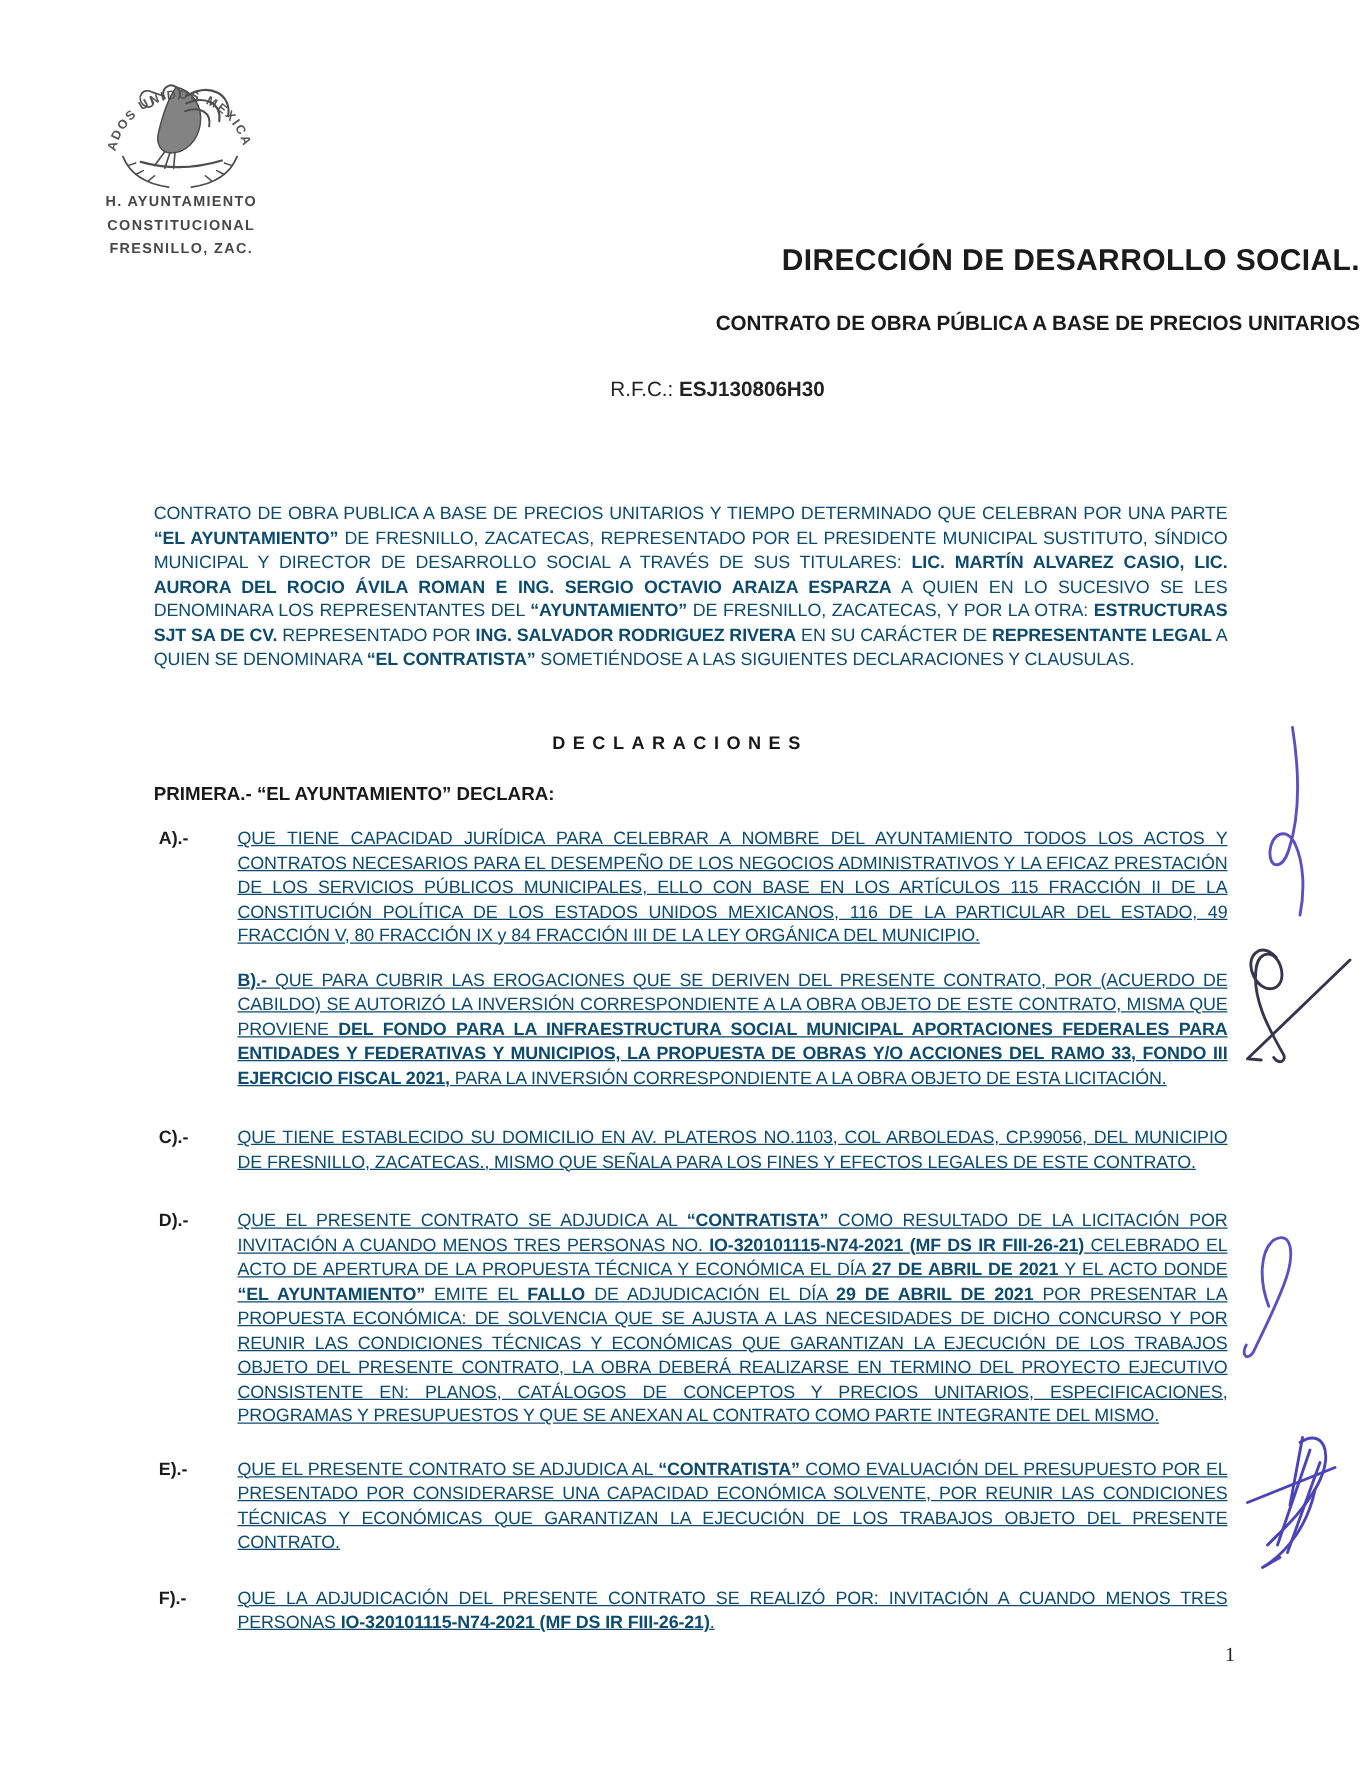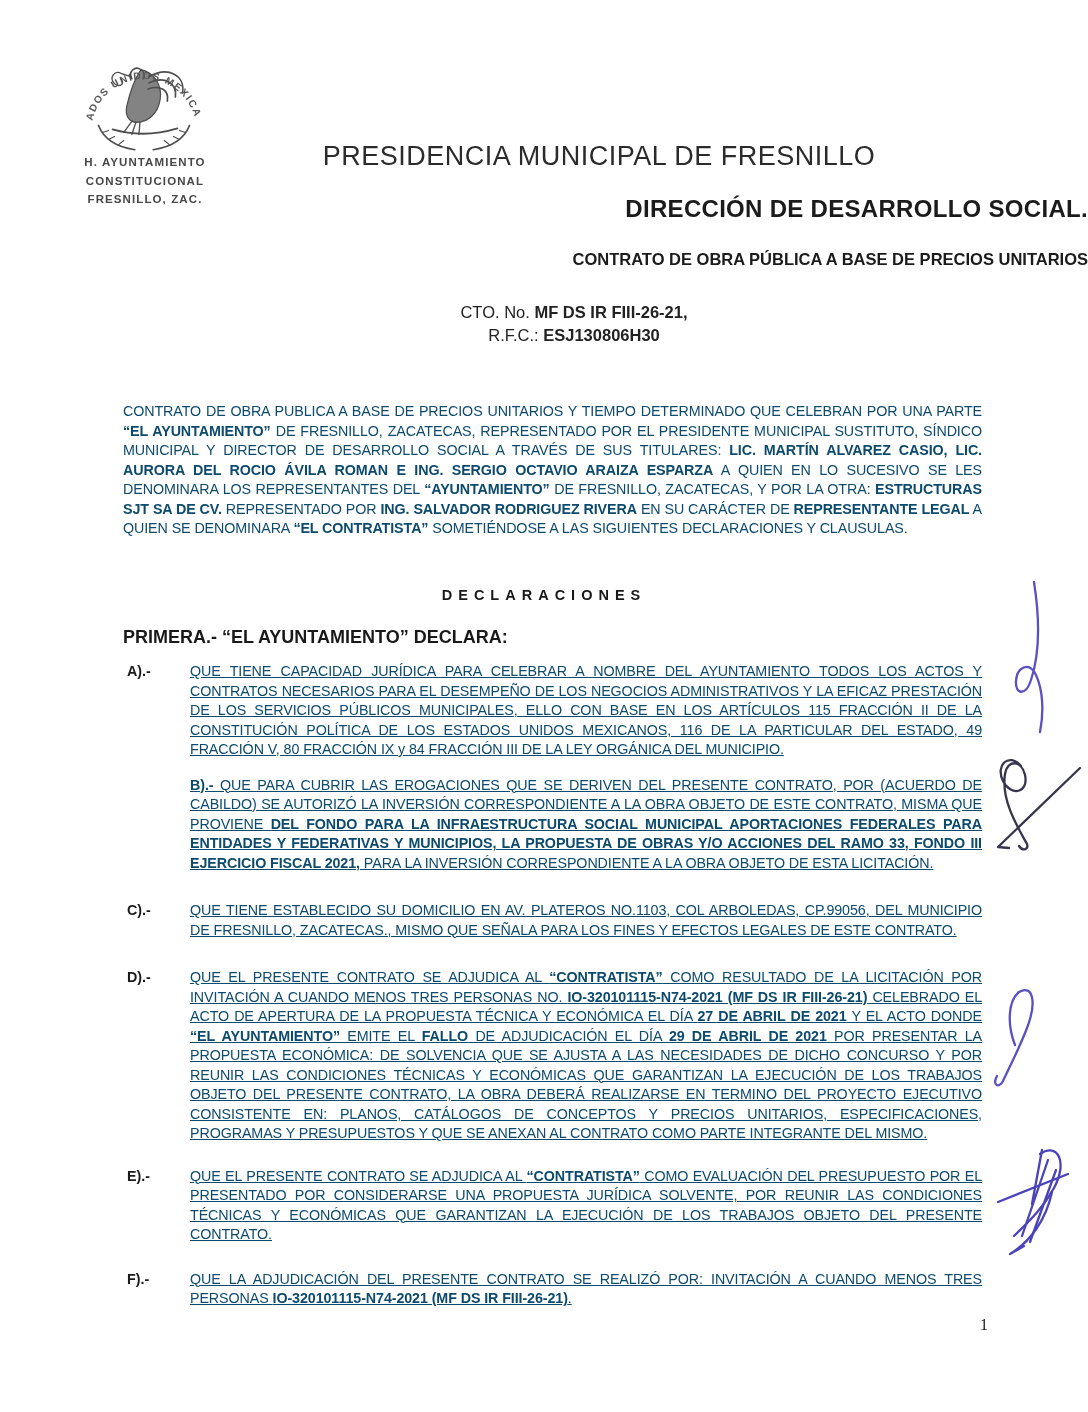--- a/index.html
+++ b/index.html
@@ -21,21 +21,21 @@
         font-size:16.5px;font-weight:bold;color:#1b1b1b;}
   .cto-block{position:absolute;left:60px;right:0;top:301px;text-align:center;
         font-size:16.5px;line-height:22.5px;color:#222;}
 
   
   .body-text{font-size:14.3px;line-height:19.5px;text-align:justify;color:#0c4a6e;letter-spacing:-.1px;}
   .intro{position:absolute;left:123px;right:106px;top:402px;}
 
   .decl-heading{position:absolute;left:0;right:0;top:587px;text-align:center;
         font-size:14.5px;font-weight:bold;letter-spacing:6px;color:#191919;}
-  .primera{position:absolute;left:123px;top:627px;font-size:18px;font-weight:bold;color:#191919;}
+  .primera{position:absolute;left:123px;top:627px;font-size:15px;font-weight:bold;color:#191919;}
 
   .items{position:absolute;left:127px;right:106px;top:662px;}
   .item{display:flex;}
   .item-label{width:63px;flex:none;font-weight:bold;font-size:14.3px;line-height:19.5px;color:#1b1b1b;}
   .item-body{flex:1;text-decoration:underline;}
   .item-a{margin-bottom:16px;}
   .item-b{margin-bottom:28px;}
   .item-c{margin-bottom:28px;}
   .item-d{margin-bottom:23px;}
   .item-e{margin-bottom:25px;}
@@ -76,26 +76,24 @@
       <path d="M34 95 l6 -2 M40 102 l6 -3 M50 107 l5 -4 M116 95 l-6 -2 M110 102 l-6 -3 M100 107 l-5 -4" stroke-width="1.2"></path>
     </g>
   </svg>
 
   <div class="seal-caption">
     <div>H. AYUNTAMIENTO</div>
     <div>CONSTITUCIONAL</div>
     <div>FRESNILLO, ZAC.</div>
   </div>
 
-  <div class="doc-title">PRESIDENCIA MUNICIPAL DE FRESNILLO</div>
   <div class="doc-subtitle">DIRECCIÓN DE DESARROLLO SOCIAL.</div>
   <div class="contract-heading">CONTRATO DE OBRA PÚBLICA A BASE DE PRECIOS UNITARIOS</div>
 
   <div class="cto-block">
-    <div><span>CTO. No. </span><span class="b">MF DS IR FIII-26-21,</span></div>
     <div><span>R.F.C.: </span><span class="b">ESJ130806H30</span></div>
   </div>
 
   <div class="intro body-text"><span>CONTRATO DE OBRA PUBLICA A BASE DE PRECIOS UNITARIOS Y TIEMPO DETERMINADO QUE CELEBRAN POR UNA PARTE </span><span class="b">“EL AYUNTAMIENTO”</span><span> DE FRESNILLO, ZACATECAS, REPRESENTADO POR EL PRESIDENTE MUNICIPAL SUSTITUTO, SÍNDICO MUNICIPAL Y DIRECTOR DE DESARROLLO SOCIAL A TRAVÉS DE SUS TITULARES: </span><span class="b">LIC. MARTÍN ALVAREZ CASIO, LIC. AURORA DEL ROCIO ÁVILA ROMAN E ING. SERGIO OCTAVIO ARAIZA ESPARZA</span><span> A QUIEN EN LO SUCESIVO SE LES DENOMINARA LOS REPRESENTANTES DEL </span><span class="b">“AYUNTAMIENTO”</span><span> DE FRESNILLO, ZACATECAS, Y POR LA OTRA: </span><span class="b">ESTRUCTURAS SJT SA DE CV.</span><span> REPRESENTADO POR </span><span class="b">ING. SALVADOR RODRIGUEZ RIVERA</span><span> EN SU CARÁCTER DE </span><span class="b">REPRESENTANTE LEGAL</span><span> A QUIEN SE DENOMINARA </span><span class="b">“EL CONTRATISTA”</span><span> SOMETIÉNDOSE A LAS SIGUIENTES DECLARACIONES Y CLAUSULAS.</span></div>
 
   <div class="decl-heading">DECLARACIONES</div>
   <div class="primera">PRIMERA.- “EL AYUNTAMIENTO” DECLARA:</div>
 
   <div class="items">
     <div class="item item-a">
@@ -109,21 +107,21 @@
     <div class="item item-c">
       <div class="item-label">C).-</div>
       <div class="item-body body-text"><span>QUE TIENE ESTABLECIDO SU DOMICILIO EN AV. PLATEROS NO.1103, COL ARBOLEDAS, CP.99056, DEL MUNICIPIO DE FRESNILLO, ZACATECAS., MISMO QUE SEÑALA PARA LOS FINES Y EFECTOS LEGALES DE ESTE CONTRATO.</span></div>
     </div>
     <div class="item item-d">
       <div class="item-label">D).-</div>
       <div class="item-body body-text"><span>QUE EL PRESENTE CONTRATO SE ADJUDICA AL </span><span class="b">“CONTRATISTA”</span><span> COMO RESULTADO DE LA LICITACIÓN POR INVITACIÓN A CUANDO MENOS TRES PERSONAS NO. </span><span class="b">IO-320101115-N74-2021 (MF DS IR FIII-26-21)</span><span> CELEBRADO EL ACTO DE APERTURA DE LA PROPUESTA TÉCNICA Y ECONÓMICA EL DÍA </span><span class="b">27 DE ABRIL DE 2021</span><span> Y EL ACTO DONDE </span><span class="b">“EL AYUNTAMIENTO”</span><span> EMITE EL </span><span class="b">FALLO</span><span> DE ADJUDICACIÓN EL DÍA </span><span class="b">29 DE ABRIL DE 2021</span><span> POR PRESENTAR LA PROPUESTA ECONÓMICA: DE SOLVENCIA QUE SE AJUSTA A LAS NECESIDADES DE DICHO CONCURSO Y POR REUNIR LAS CONDICIONES TÉCNICAS Y ECONÓMICAS QUE GARANTIZAN LA EJECUCIÓN DE LOS TRABAJOS OBJETO DEL PRESENTE CONTRATO, LA OBRA DEBERÁ REALIZARSE EN TERMINO DEL PROYECTO EJECUTIVO CONSISTENTE EN: PLANOS, CATÁLOGOS DE CONCEPTOS Y PRECIOS UNITARIOS, ESPECIFICACIONES, PROGRAMAS Y PRESUPUESTOS Y QUE SE ANEXAN AL CONTRATO COMO PARTE INTEGRANTE DEL MISMO.</span></div>
     </div>
     <div class="item item-e">
       <div class="item-label">E).-</div>
-      <div class="item-body body-text"><span>QUE EL PRESENTE CONTRATO SE ADJUDICA AL </span><span class="b">“CONTRATISTA”</span><span> COMO EVALUACIÓN DEL PRESUPUESTO POR EL PRESENTADO POR CONSIDERARSE UNA PROPUESTA JURÍDICA SOLVENTE, POR REUNIR LAS CONDICIONES TÉCNICAS Y ECONÓMICAS QUE GARANTIZAN LA EJECUCIÓN DE LOS TRABAJOS OBJETO DEL PRESENTE CONTRATO.</span></div>
+      <div class="item-body body-text"><span>QUE EL PRESENTE CONTRATO SE ADJUDICA AL </span><span class="b">“CONTRATISTA”</span><span> COMO EVALUACIÓN DEL PRESUPUESTO POR EL PRESENTADO POR CONSIDERARSE UNA CAPACIDAD ECONÓMICA SOLVENTE, POR REUNIR LAS CONDICIONES TÉCNICAS Y ECONÓMICAS QUE GARANTIZAN LA EJECUCIÓN DE LOS TRABAJOS OBJETO DEL PRESENTE CONTRATO.</span></div>
     </div>
     <div class="item item-f">
       <div class="item-label">F).-</div>
       <div class="item-body body-text"><span>QUE LA ADJUDICACIÓN DEL PRESENTE CONTRATO SE REALIZÓ POR: INVITACIÓN A CUANDO MENOS TRES PERSONAS </span><span class="b">IO-320101115-N74-2021 (MF DS IR FIII-26-21)</span><span>.</span></div>
     </div>
   </div>
 
   <svg class="sig sig1" viewBox="0 0 70 160">
     <g stroke="#5a50c0">
       <path d="M36 6 C41 38 43 74 33 104 C28 120 17 119 18 105 C19 91 31 85 38 99 C45 114 46 136 42 156"></path>

